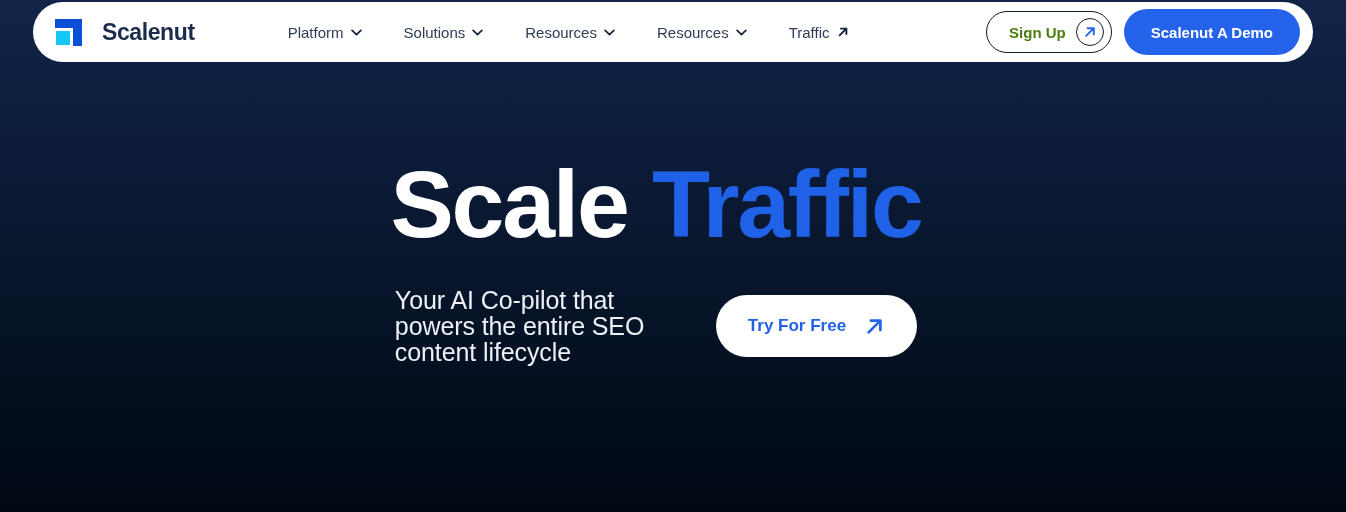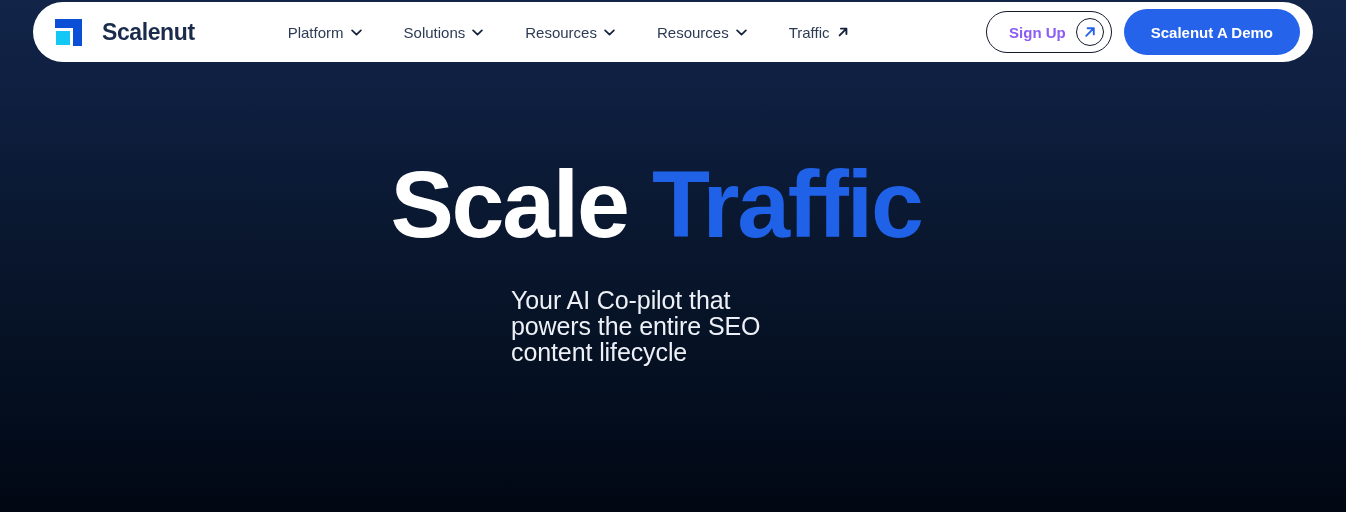--- a/index.html
+++ b/index.html
@@ -126,21 +126,21 @@
     height: 42px;
     padding: 0 7px 0 22px;
     border: 1.5px solid #121a2c;
     border-radius: 24px;
     background: #ffffff;
     cursor: pointer;
   }
   .btn-signup .label {
     font-size: 15px;
     font-weight: bold;
-    color: #8b5cf6;
+    color: #4d7c0f;
     white-space: nowrap;
   }
   .circle-arrow {
     width: 28px;
     height: 28px;
     border: 1.5px solid #121a2c;
     border-radius: 50%;
     display: flex;
     align-items: center;
     justify-content: center;
@@ -313,18 +313,24 @@
   <div class="hero">
 
     <h1 class="headline">
       <span class="line"><span>Scale </span><span class="accent">Traffic</span></span>
     </h1>
 
     <div class="hero-bottom">
 
       <p class="subtitle">Your AI Co-pilot that powers the entire SEO content lifecycle</p>
 
+      <div class="btn-try">
+        <span class="label">Try For Free</span>
+        <svg class="arrow-ne-lg" viewBox="0 0 20 20">
+          <path d="M4.4 15.6 L15.6 4.4 M6.6 4.4 L15.6 4.4 L15.6 13.4" fill="none" stroke="#2563eb" stroke-width="2.6" stroke-linecap="round" stroke-linejoin="round"></path>
+        </svg>
+      </div>
 
 
     </div>
   </div>
 
 </div>
 
 </body></html>

